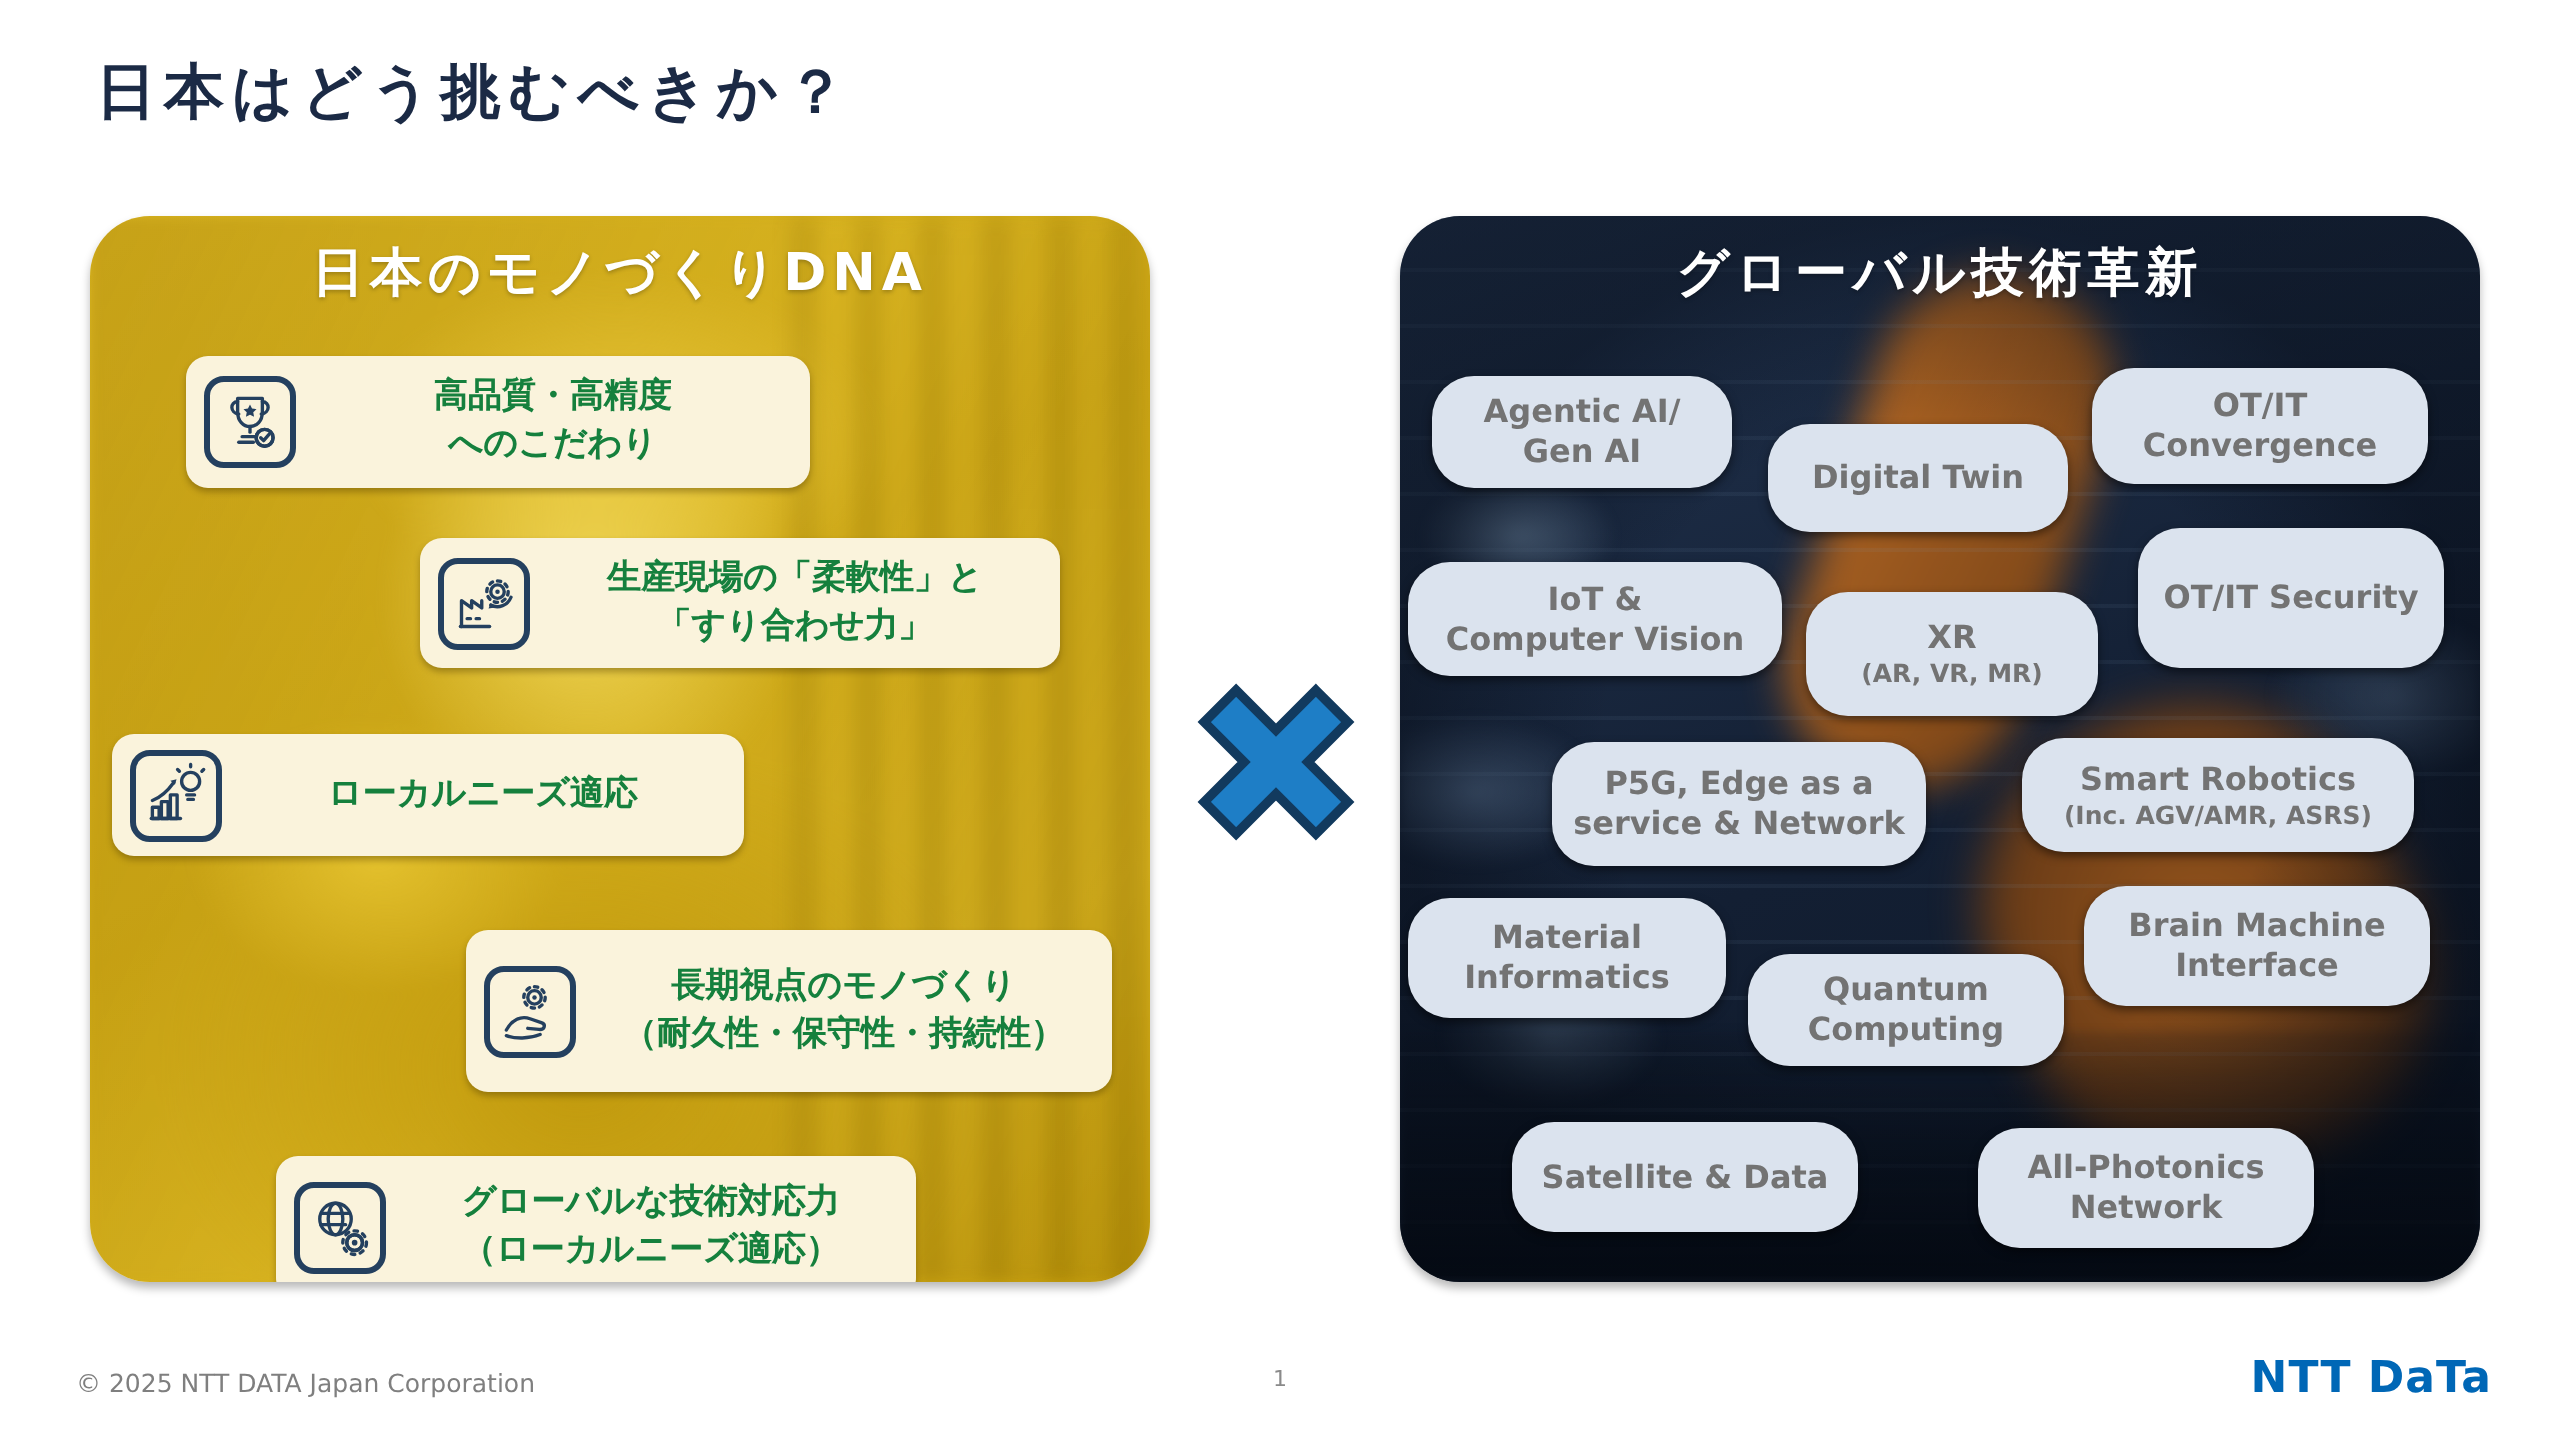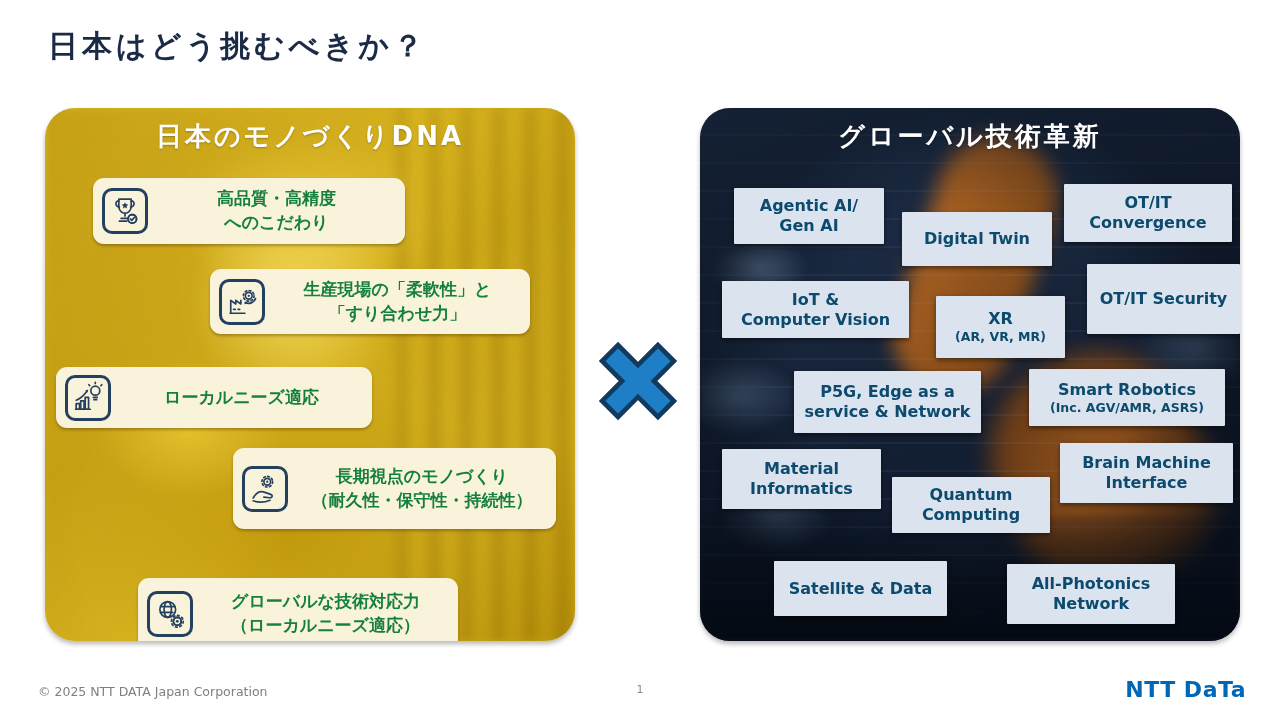--- a/index.html
+++ b/index.html
@@ -48,24 +48,24 @@
   
   .dna-box{position:absolute;z-index:4;background:#faf3dc;border-radius:11px;
       display:flex;align-items:center;box-shadow:0 2px 3px rgba(80,60,0,.4);}
   .dna-icon{flex:0 0 auto;width:46px;height:46px;border:3px solid #24405f;border-radius:10px;
       margin-left:9px;display:flex;align-items:center;justify-content:center;box-sizing:border-box;}
   .dna-icon svg{display:block;}
   .dna-text{flex:1;text-align:center;font-size:17px;font-weight:600;color:#15803d;
       line-height:1.4;padding:0 8px;white-space:pre-line;}
 
   
-  .tech-box{position:absolute;z-index:4;background:#dbe3ee;border-radius:1px;
+  .tech-box{position:absolute;z-index:4;background:#dbe3ee;border-radius:21px;
       display:flex;flex-direction:column;align-items:center;justify-content:center;
-      text-align:center;color:#0c4a6e;font-weight:700;box-shadow:0 2px 5px rgba(0,0,0,.5);
-      padding:3px 6px;box-sizing:border-box;margin-left:18px;}
+      text-align:center;color:#737373;font-weight:700;box-shadow:0 2px 5px rgba(0,0,0,.5);
+      padding:3px 6px;box-sizing:border-box;}
   .tech-label{font-size:16px;line-height:1.25;white-space:pre-line;}
   .tech-sub{font-size:12.5px;line-height:1.25;}
   .tech-sub:empty{display:none;}
 
   
   .op-x{position:absolute;left:591px;top:334px;width:94px;height:94px;z-index:6;}
 
   
   .footer-copy{position:absolute;left:38px;top:684px;font-size:12.5px;color:#7f7f7f;}
   .page-num{position:absolute;left:628px;top:683px;width:24px;text-align:center;
@@ -129,21 +129,21 @@
         <path d="M11 36 c8 -3 14 -9 19 -16"></path>
         <path d="M31 22 l1.5 -5 -5.5 1.5 z" fill="#24405f" stroke="none"></path>
         <circle cx="45" cy="19" r="8"></circle>
         <path d="M41.5 31 h7 M42.5 35 h5"></path>
         <path d="M45 6 v-2 M55 10 l1.6 -1.6 M35 10 l-1.6 -1.6"></path>
       </svg>
     </span>
     <span class="dna-text">ローカルニーズ適応</span>
   </div>
 
-  <div class="dna-box" style="left:188px;top:340px;width:323px;height:81px;">
+  <div class="dna-box" style="left:188px;top:357px;width:323px;height:81px;">
     <span class="dna-icon">
       <svg width="36" height="36" viewBox="0 0 64 64" fill="none" stroke="#24405f" stroke-width="3" stroke-linecap="round" stroke-linejoin="round">
         <circle cx="36" cy="19" r="6"></circle>
           <circle cx="36" cy="19" r="2" fill="#24405f" stroke="none"></circle>
         <circle cx="36" cy="19" r="9.5" stroke-dasharray="3 4.4"></circle>
         <path d="M11 48 c5 -9 13 -13 21 -10 l10 3.5 c4.5 1.5 3 6.5 -2 6 l-10 -1"></path>
         <path d="M11 53 c8 3 20 3 30 -1"></path>
       </svg>
     </span>
     <span class="dna-text">長期視点のモノづくり
@@ -194,21 +194,21 @@
   <div class="tech-box" style="left:346px;top:76px;width:168px;height:58px;">
     <span class="tech-label">OT/IT
 Convergence</span>
 
   </div>
   <div class="tech-box" style="left:4px;top:173px;width:187px;height:57px;">
     <span class="tech-label">IoT &amp;
 Computer Vision</span>
 
   </div>
-  <div class="tech-box" style="left:218px;top:188px;width:129px;height:62px;">
+  <div class="tech-box" style="left:203px;top:188px;width:146px;height:62px;">
     <span class="tech-label">XR</span>
     <span class="tech-sub">(AR, VR, MR)</span>
   </div>
   <div class="tech-box" style="left:369px;top:156px;width:153px;height:70px;">
     <span class="tech-label">OT/IT Security</span>
 
   </div>
   <div class="tech-box" style="left:76px;top:263px;width:187px;height:62px;">
     <span class="tech-label">P5G, Edge as a
 service &amp; Network</span>

